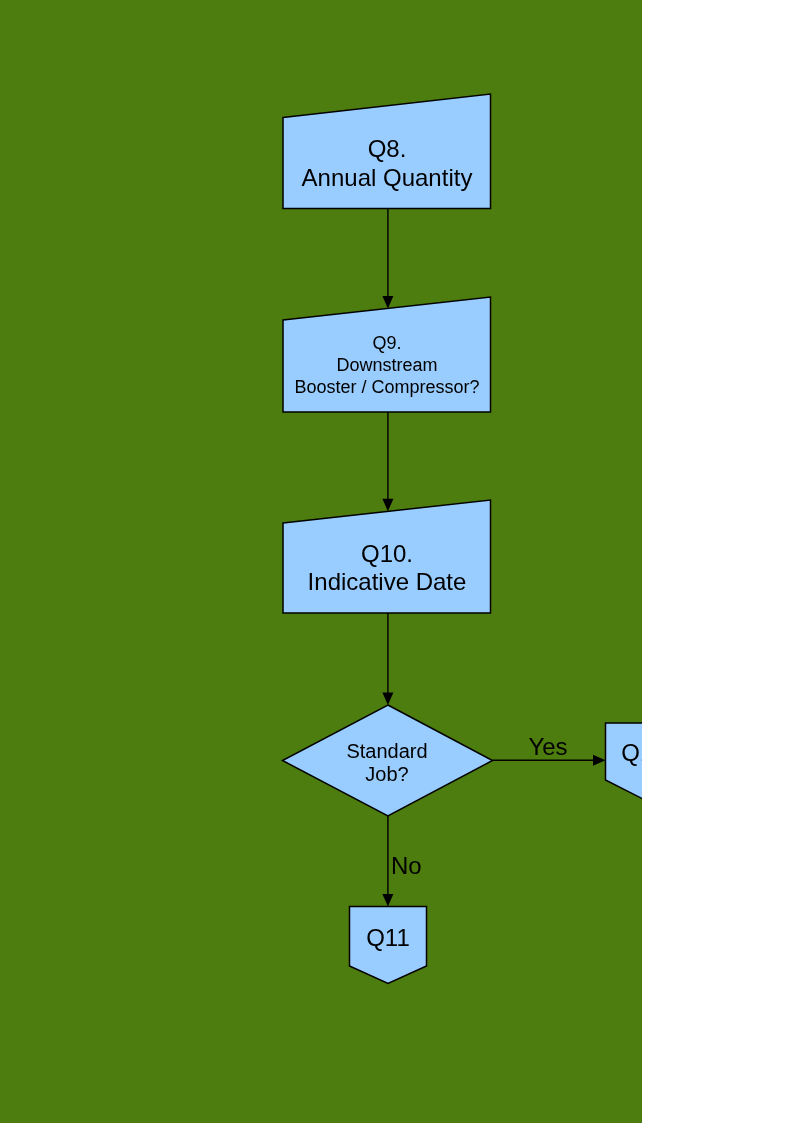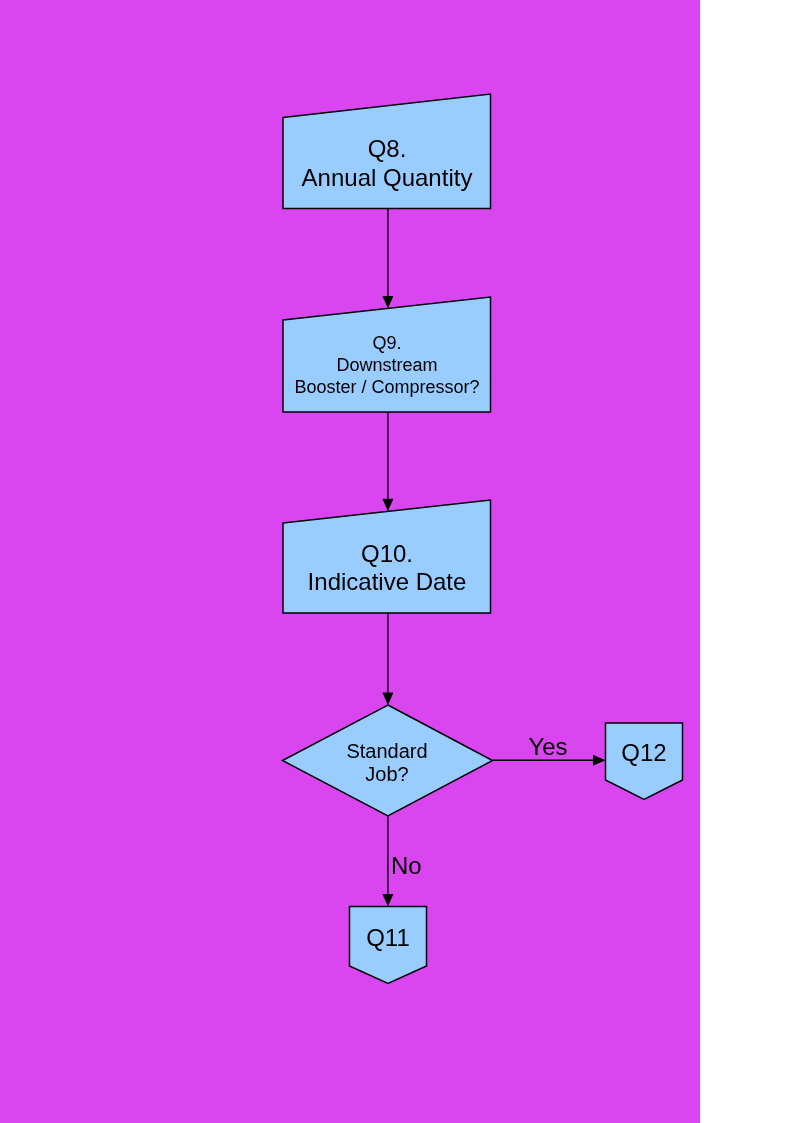--- a/index.html
+++ b/index.html
@@ -1,20 +1,20 @@
 <!DOCTYPE html>
 <html><head>
 <meta charset="utf-8">
 <style>
   html, body { margin: 0; padding: 0; background: #ffffff; }
   .page {
     position: relative;
-    width: 700px;
+    width: 642px;
     height: 1123px;
-    background: #d946ef;
+    background: #4d7c0f;
     overflow: hidden;
   }
   svg { display: block; }
   .shape {
     stroke: #000000;
     stroke-width: 1.5;
     stroke-linejoin: miter;
   }
   .flowline {
     stroke: #000000;

